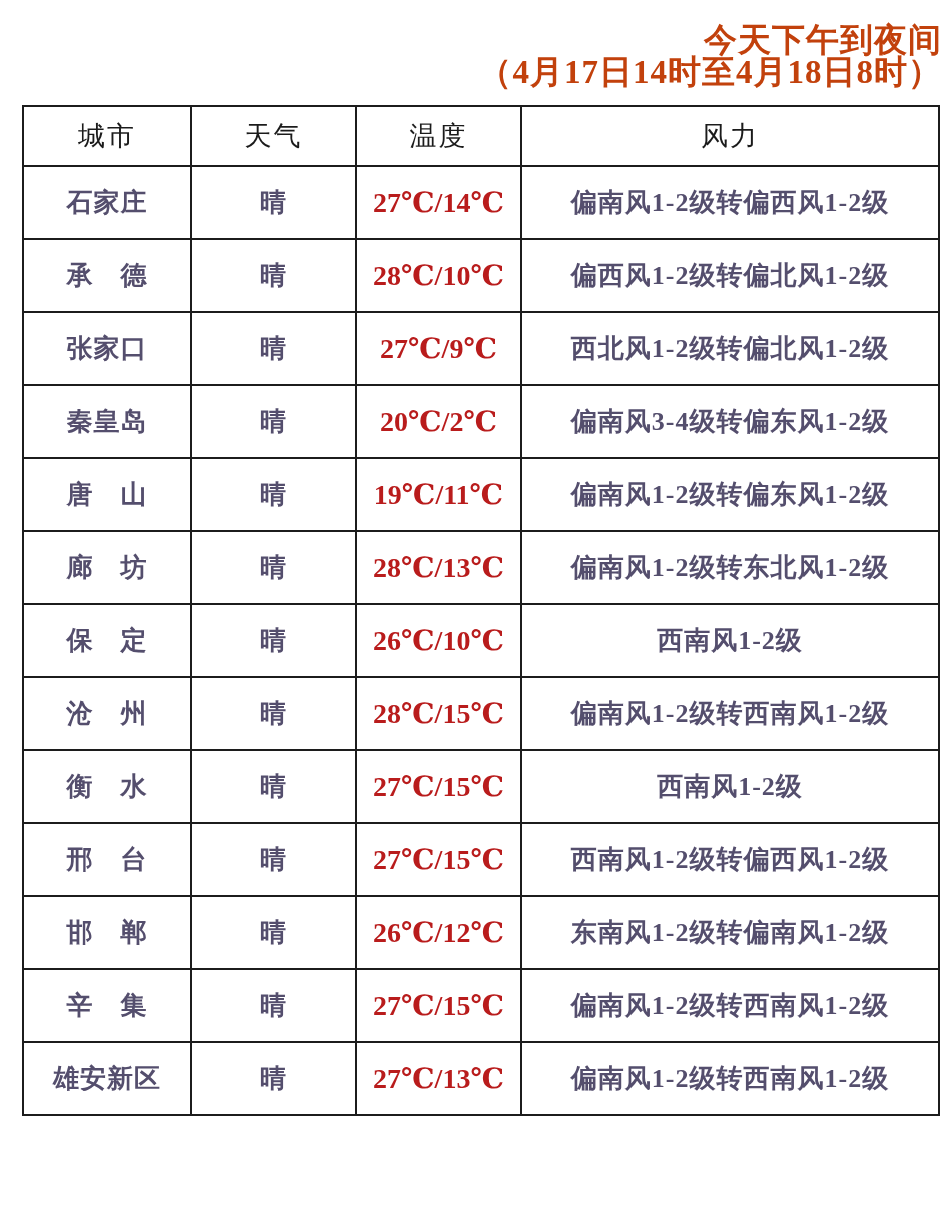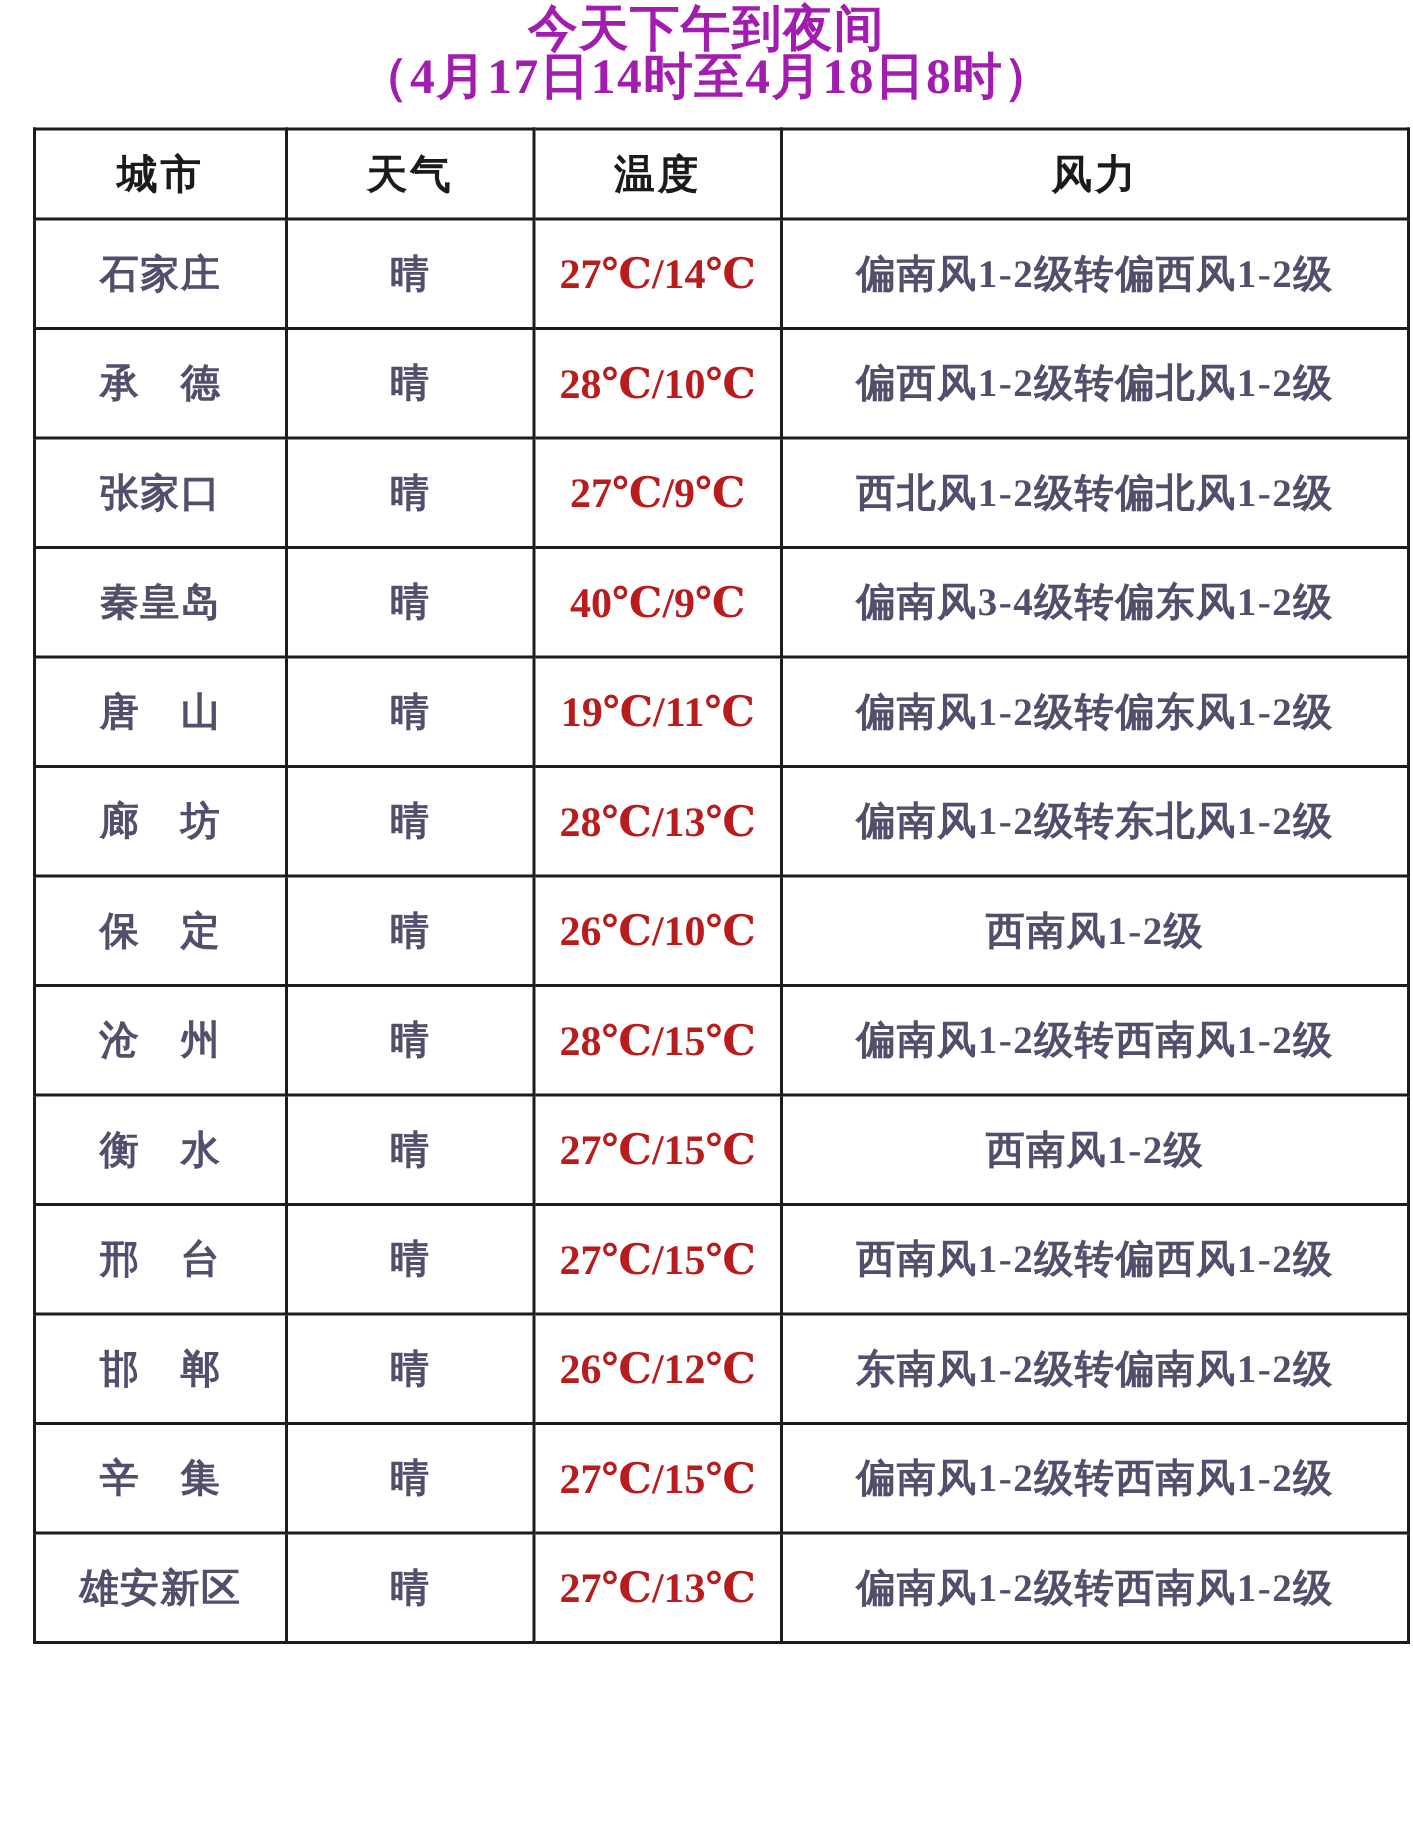--- a/index.html
+++ b/index.html
@@ -9,23 +9,23 @@
   }
   .page {
     position: relative;
     width: 942px;
     height: 1218px;
     background: #ffffff;
     font-family: "Liberation Serif", "DejaVu Serif", serif;
     overflow: hidden;
   }
   .title-block {
-    padding-top: 4px;
-    text-align: center;
-    color: #a21caf;
+    padding-top: 24px;
+    text-align: right;
+    color: #c2410c;
     font-weight: bold;
     font-size: 33px;
     line-height: 32px;
     letter-spacing: 1px;
   }
   table.forecast {
     border-collapse: collapse;
     table-layout: fixed;
     margin-left: 22px;
     margin-top: 17px;
@@ -36,21 +36,21 @@
     border: 2px solid #1c1c1c;
     text-align: center;
     vertical-align: middle;
     padding: 0;
     overflow: hidden;
     font-weight: bold;
   }
   table.forecast th {
     height: 58px;
     font-family: "Liberation Sans", "DejaVu Sans", sans-serif;
-    font-weight: 700;
+    font-weight: 400;
     font-size: 27px;
     color: #1b1b1b;
     letter-spacing: 2px;
   }
   table.forecast td {
     height: 71px;
     font-size: 26px;
     color: #544e6d;
     letter-spacing: 1px;
   }
@@ -103,21 +103,21 @@
         </tr>
         <tr>
           <td>张家口</td>
           <td>晴</td>
           <td class="temp">27℃/9℃</td>
           <td>西北风1-2级转偏北风1-2级</td>
         </tr>
         <tr>
           <td>秦皇岛</td>
           <td>晴</td>
-          <td class="temp">40℃/9℃</td>
+          <td class="temp">20℃/2℃</td>
           <td>偏南风3-4级转偏东风1-2级</td>
         </tr>
         <tr>
           <td>唐　山</td>
           <td>晴</td>
           <td class="temp">19℃/11℃</td>
           <td>偏南风1-2级转偏东风1-2级</td>
         </tr>
         <tr>
           <td>廊　坊</td>

